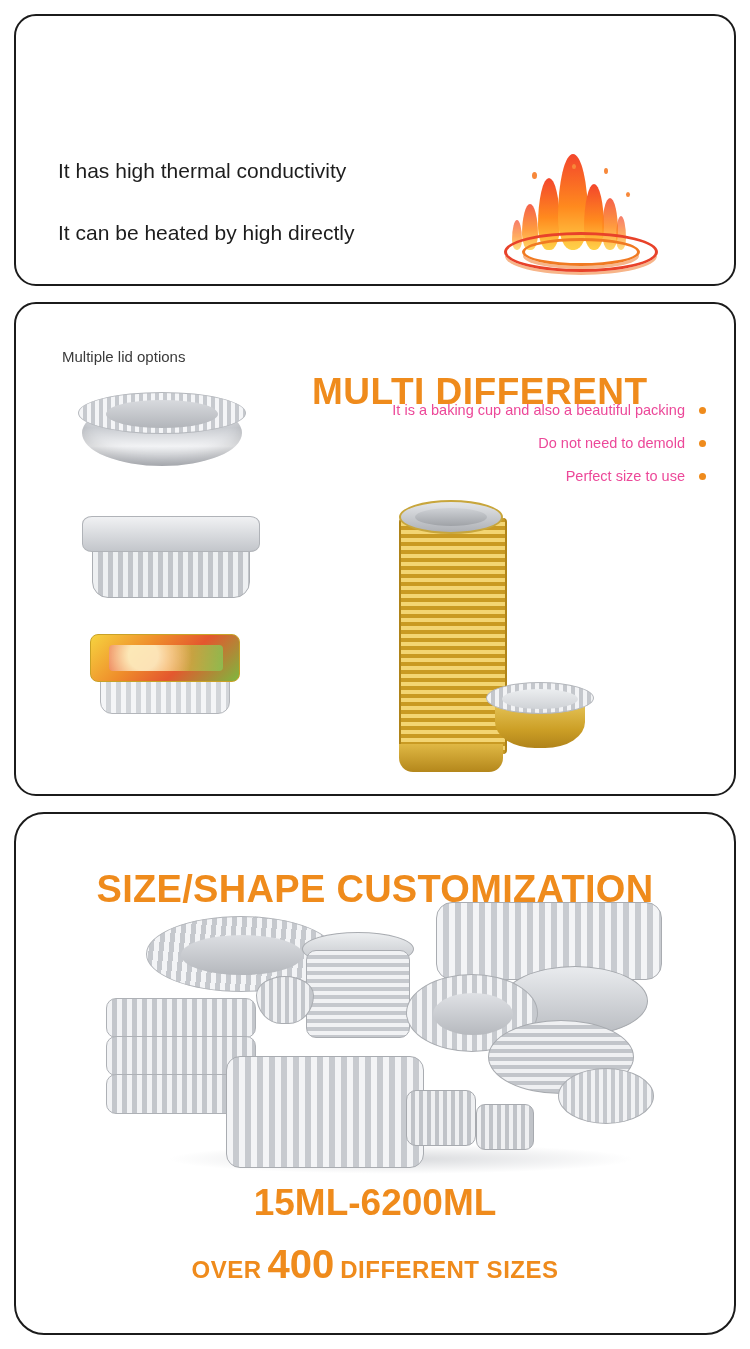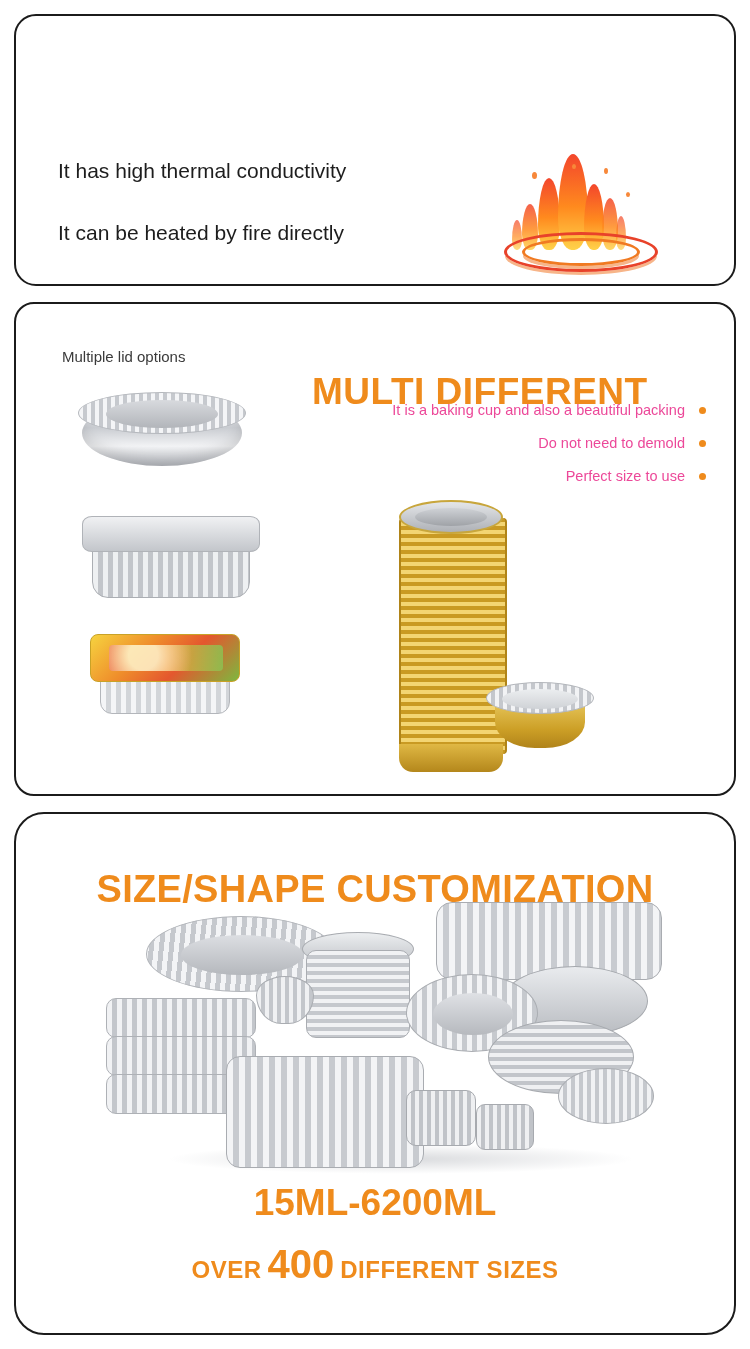--- a/index.html
+++ b/index.html
@@ -99,21 +99,20 @@
   }
   .s1 { left: 46px; top: 6px;  width: 5px; height: 7px; }
   .s2 { left: 118px; top: 2px; width: 4px; height: 6px; }
   .s3 { left: 86px; top: -2px; width: 4px; height: 5px; }
   .s4 { left: 140px; top: 26px; width: 4px; height: 5px; }
 
   
   .card-multi {
     height: 494px;
     flex: 0 0 494px;
-    border-radius: 20px;
   }
   .lid-label {
     position: absolute;
     left: 46px;
     top: 44px;
     font-size: 15px;
     color: #3a3a3a;
   }
   .multi-title {
     position: absolute;
@@ -468,21 +467,21 @@
   }
 </style>
 </head>
 <body>
 
 <div class="page">
 
   <section class="card card-thermal">
     <div class="thermal-text">
       <span class="thermal-line">It has high thermal conductivity</span>
-      <span class="thermal-line">It can be heated by fire directly</span>
+      <span class="thermal-line">It can be heated by high directly</span>
     </div>
     <div class="flame-wrap">
       <div class="flame f6"></div>
       <div class="flame f4"></div>
       <div class="flame f1"></div>
       <div class="flame f2"></div>
       <div class="flame f3"></div>
       <div class="flame f5"></div>
       <div class="flame f7"></div>
       <div class="spark s1"></div>

